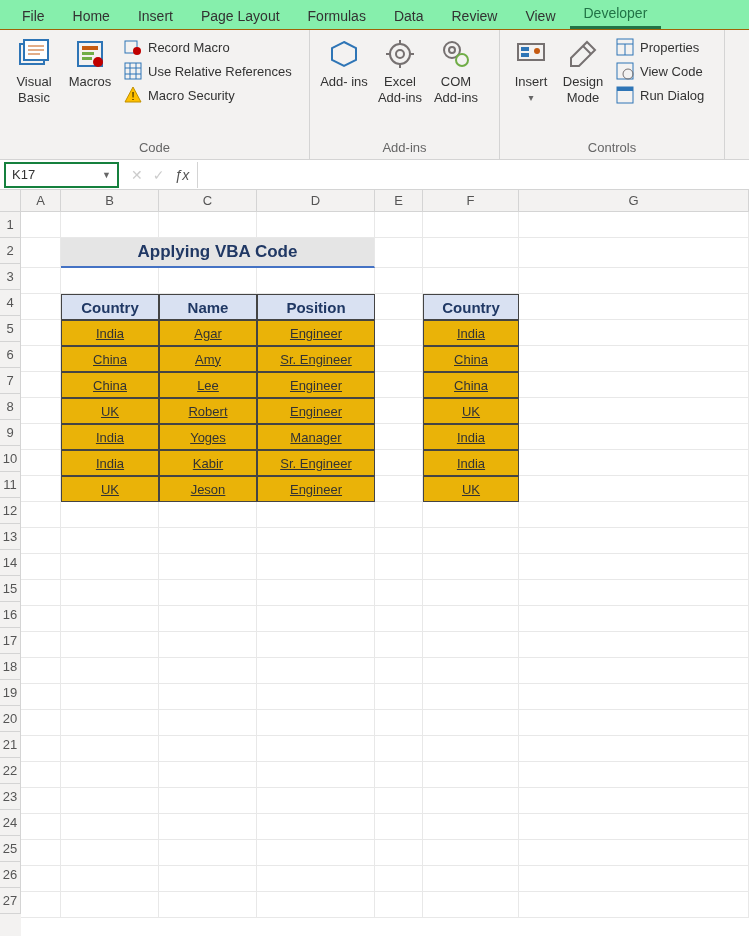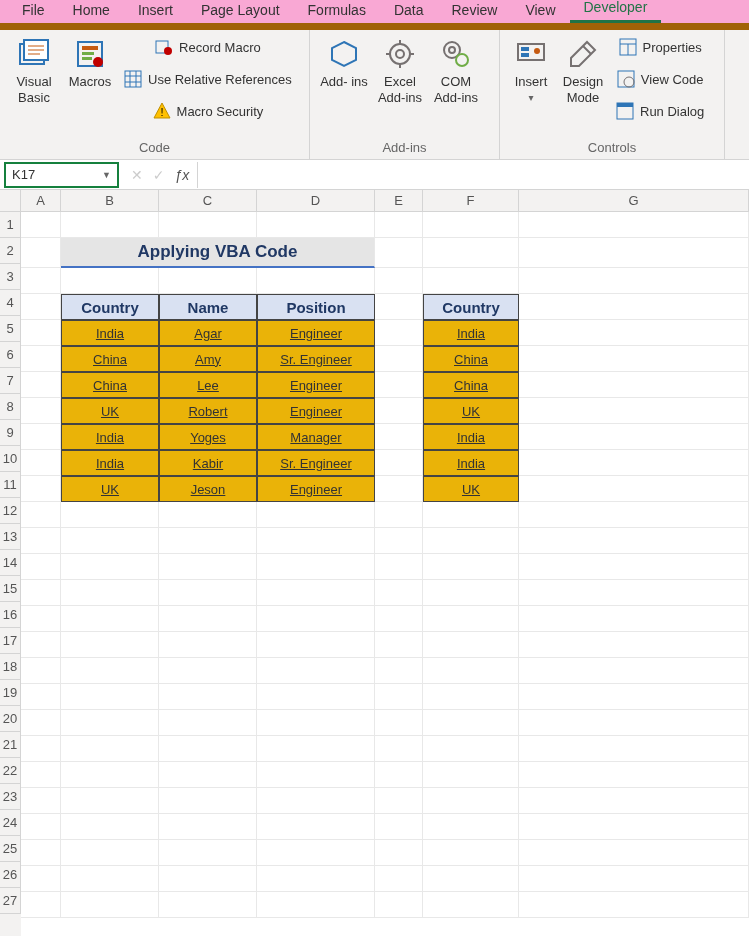--- a/index.html
+++ b/index.html
@@ -1,33 +1,33 @@
 <!DOCTYPE html>
 <html><head>
 <meta charset="utf-8">
 <style>
 * { box-sizing: border-box; margin: 0; padding: 0; font-family: 'Segoe UI', Tahoma, sans-serif; }
 body { background: #fff; width: 749px; height: 936px; overflow: hidden; font-size: 14px; color: #333; }
 
 
-.tabs { display: flex; background: #f9a8d4; border-bottom: 7px solid #a16207; height: 30px; align-items: flex-end; padding-left: 8px; }
+.tabs { display: flex; background: #86efac; border-bottom: 1px solid #a16207; height: 30px; align-items: flex-end; padding-left: 8px; }
 .tab { padding: 6px 14px 5px; font-size: 14px; color: #333; cursor: pointer; }
 .tab.active { color: #217346; border-bottom: 3px solid #217346; font-weight: 500; }
 
 
 .ribbon { background: #f3f2f1; display: flex; height: 130px; border-bottom: 1px solid #d4d4d4; }
 .group { display: flex; flex-direction: column; justify-content: space-between; border-right: 1px solid #d4d4d4; padding: 4px 6px 2px; }
 .group-body { display: flex; flex: 1; align-items: flex-start; }
 .group-label { text-align: center; font-size: 13px; color: #666; padding: 2px 0; }
 
 .big-btn { display: flex; flex-direction: column; align-items: center; justify-content: flex-start; width: 56px; padding: 4px 2px; cursor: pointer; }
 .big-btn .icon { width: 32px; height: 32px; margin-bottom: 4px; display:flex; align-items:center; justify-content:center; }
 .big-btn .label { font-size: 13px; text-align: center; line-height: 1.2; }
 
-.small-list { display: flex; flex-direction: column; gap: 10px; padding: 2px 4px; align-items: center; }
+.small-list { display: flex; flex-direction: column; gap: 2px; padding: 2px 4px; }
 .small-btn { display: flex; align-items: center; gap: 6px; padding: 2px 2px; cursor: pointer; font-size: 13px; }
 .small-btn .icon { width: 18px; height: 18px; display:flex; align-items:center; justify-content:center; }
 
 .dropdown-arrow { font-size: 10px; color: #666; margin-top: 2px; text-align: center; }
 
 
 .formula-row { display: flex; align-items: center; height: 30px; border-bottom: 1px solid #d4d4d4; background: #fff; }
 .name-box { width: 115px; height: 26px; border: 2px solid #15803d; margin: 0 4px 0 4px; display:flex; align-items:center; padding: 0 6px; font-size: 13px; justify-content: space-between; }
 .name-box-arrow { font-size: 9px; color: #666; }
 .fx-btns { display:flex; align-items:center; gap: 10px; padding: 0 8px; color: #aaa; }

